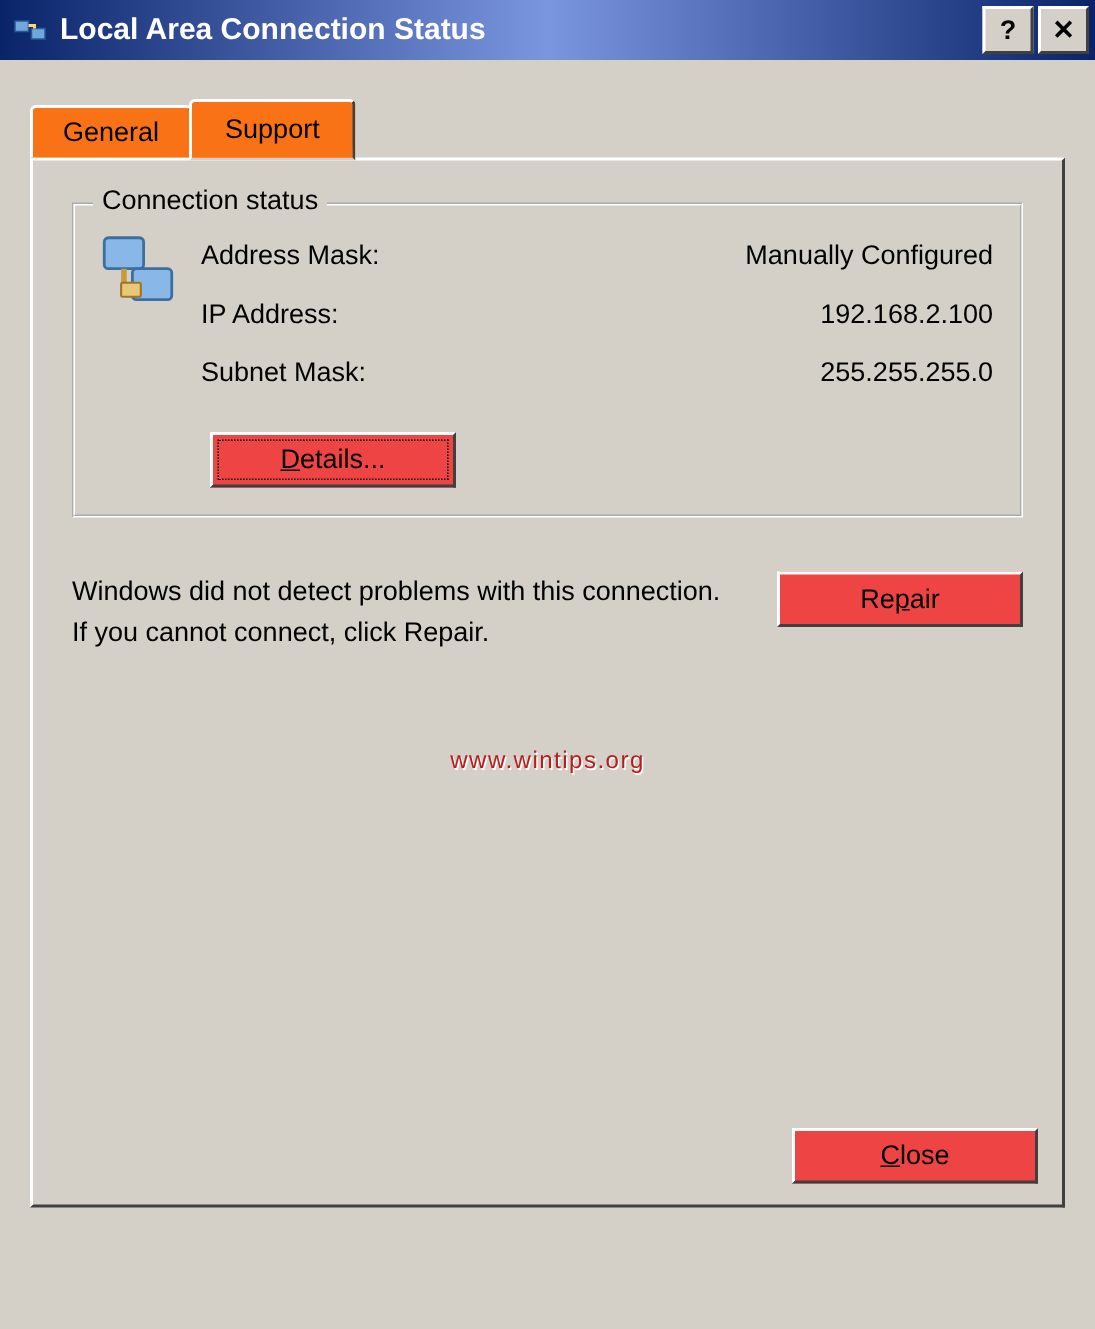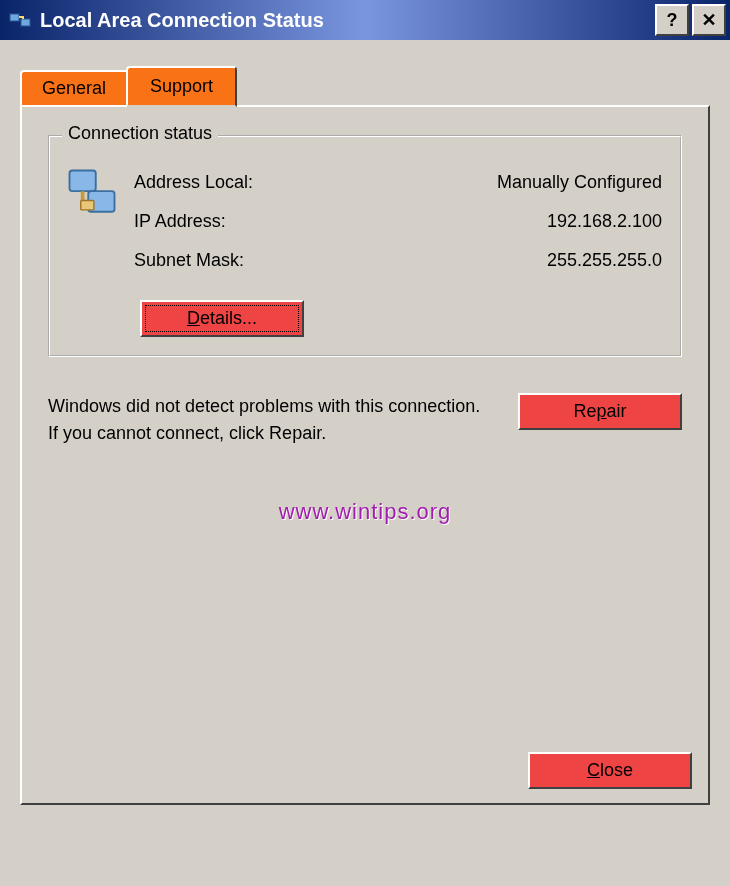--- a/index.html
+++ b/index.html
@@ -93,21 +93,21 @@
       border-right: 2px solid #404040;
       border-bottom: 2px solid #404040;
       margin: 0 12px 0 12px;
       padding: 18px 26px 16px 26px;
       height: 700px;
       box-sizing: border-box;
       position: relative;
     }
     .groupbox {
       border: 2px groove #fff;
-      padding: 16px 8px 18px 8px;
+      padding: 4px 8px 18px 8px;
       position: relative;
       margin-top: 10px;
     }
     .groupbox-title {
       position: absolute;
       top: -14px;
       left: 12px;
       background: #d4d0c8;
       padding: 0 6px;
       font-size: 18px;
@@ -172,22 +172,22 @@
       width: 160px;
       position: absolute;
       right: 16px;
       bottom: 14px;
     }
     .watermark {
       position: absolute;
       left: 50%;
       transform: translateX(-50%);
       top: 392px;
-      color: #a21caf;
-      font-size: 22px;
+      color: #b91c1c;
+      font-size: 16px;
       letter-spacing: 1px;
       pointer-events: none;
       text-shadow: 1px 1px 0 #fff;
     }
     .u { text-decoration: underline; }
   </style>
 </head>
 <body>
 
 <div class="titlebar">
@@ -218,21 +218,21 @@
         <div class="status-icon">
           <svg viewBox="0 0 64 64" width="60" height="60">
             <rect x="8" y="8" width="28" height="22" rx="3" fill="#89b7e8" stroke="#3b6fa0" stroke-width="2"></rect>
             <rect x="28" y="30" width="28" height="22" rx="3" fill="#89b7e8" stroke="#3b6fa0" stroke-width="2"></rect>
             <path d="M22 30 L22 44 L28 44" stroke="#c79a3a" stroke-width="4" fill="none"></path>
             <rect x="20" y="40" width="14" height="10" rx="1" fill="#e8c878" stroke="#a07426" stroke-width="1.5"></rect>
           </svg>
         </div>
         <div class="status-rows">
           <div class="row">
-            <span>Address Local:</span>
+            <span>Address Mask:</span>
             <span>Manually Configured</span>
           </div>
           <div class="row">
             <span>IP Address:</span>
             <span>192.168.2.100</span>
           </div>
           <div class="row">
             <span>Subnet Mask:</span>
             <span>255.255.255.0</span>
           </div>

